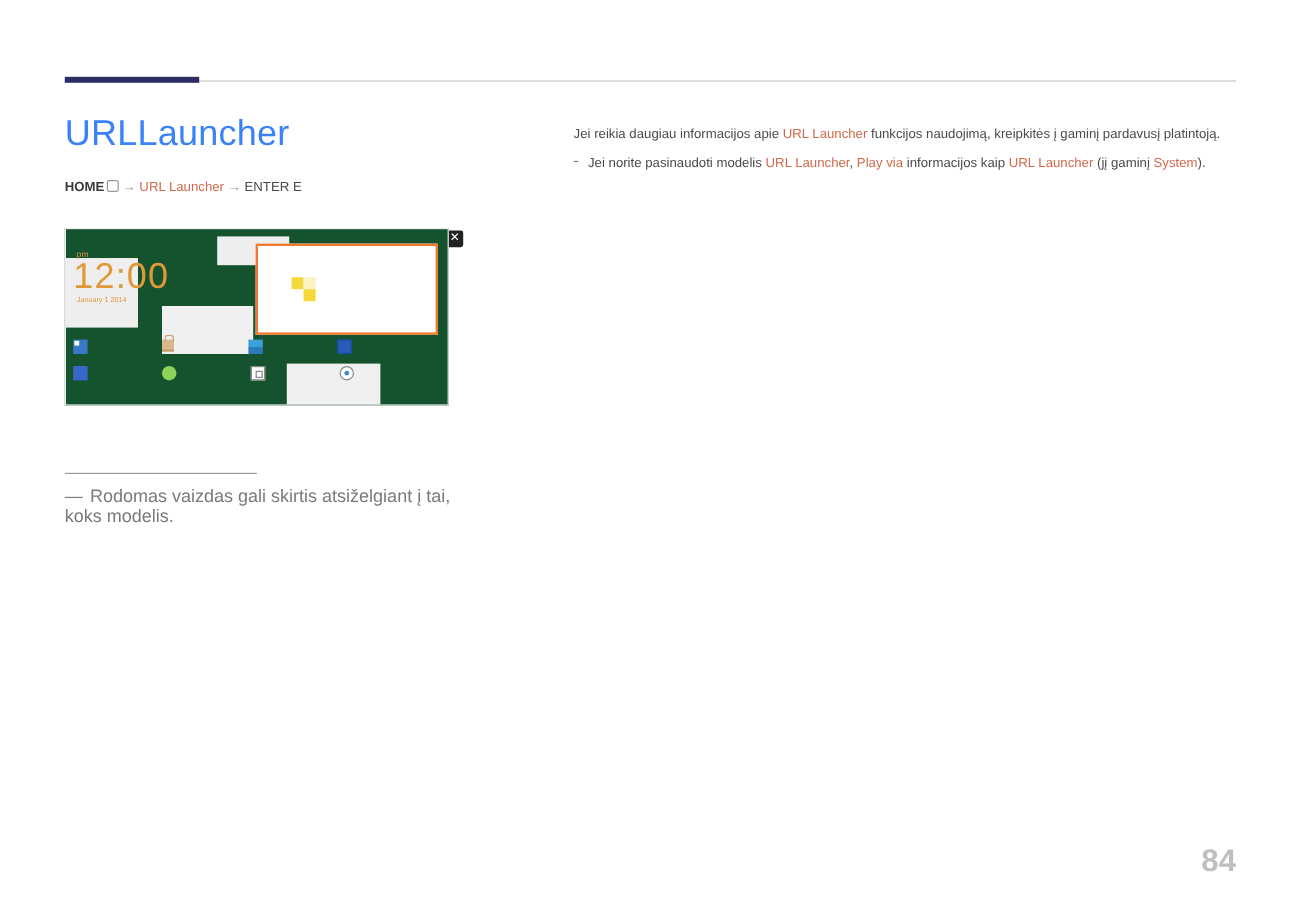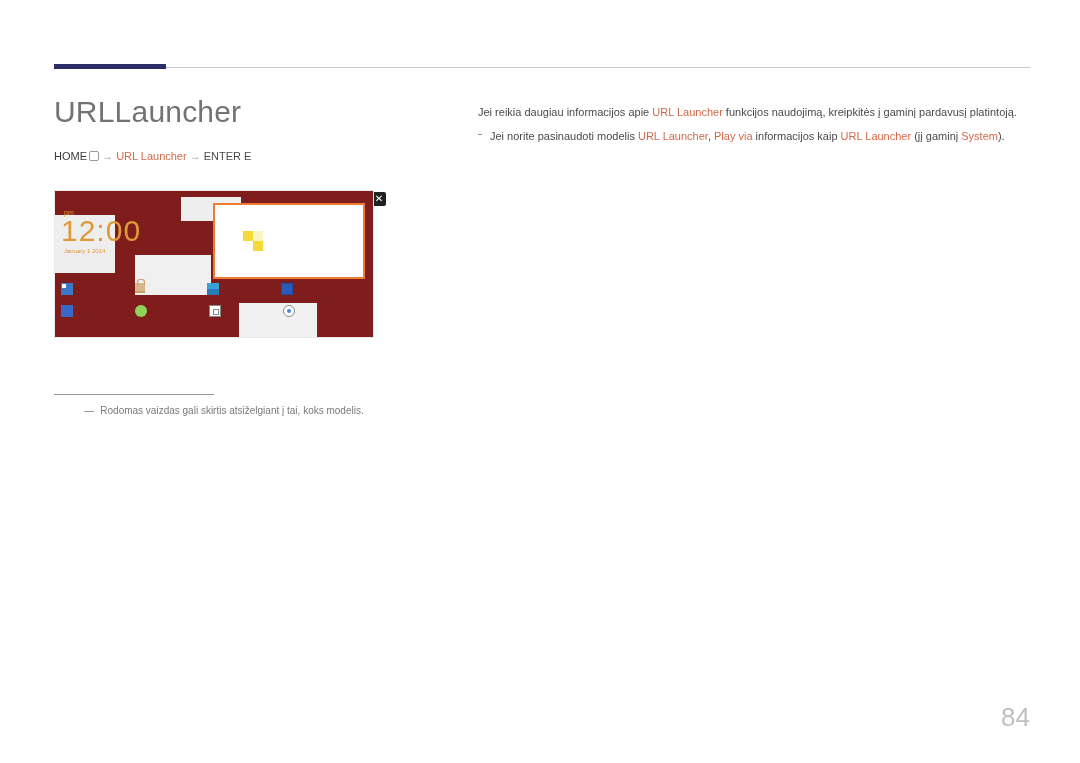--- a/index.html
+++ b/index.html
@@ -24,56 +24,56 @@
     left: 54px; top: 64px;
     width: 112px; height: 5px;
     background: #2b2e66;
   }
 
   .heading {
     position: absolute;
     left: 54px; top: 95px;
     font-size: 30px;
     font-weight: 400;
-    color: #737373;
+    color: #3b82f6;
     letter-spacing: .2px;
   }
 
   
   .left-col {
     position: absolute;
     left: 54px; top: 150px;
     width: 340px;
   }
   .breadcrumb {
     font-size: 11px;
     color: #4a4a4a;
     margin-bottom: 28px;
   }
-  .breadcrumb .home { font-weight: normal; color:#3a3a3a;margin-top:20px; }
+  .breadcrumb .home { font-weight: bold; color:#3a3a3a;margin-top:20px; }
   .breadcrumb .home-icon {
     display:inline-block; width:10px; height:10px;
     border:1px solid #999; border-radius:2px;
     vertical-align: -1px; margin-left:2px;
     position: relative;
   }
   .breadcrumb .url { color:#d06a4a; }
   .breadcrumb .sep { color:#999; }
 
   
   .panel-wrap { position: relative; width: 320px; height: 158px; }
   .close-chip {
     position: absolute; right: -12px; top: 2px;
     width: 14px; height: 14px; border-radius:2px;
     background:#222; color:#fff; font-size:10px; line-height:14px;
     text-align:center;
   }
   .panel {
     width: 320px; height: 148px;
-    background: #7f1d1d;
+    background: #14532d;
     border:1px solid #eaeaea;
     position: relative;
     overflow:hidden;
     margin-top:18px;
   }
   
   .bgblock { position:absolute; background:#eeeeee; }
   .bgblock.a { left:126px; top:6px; width:60px; height:24px; }
   .bgblock.b { left:-4px; top:24px; width:64px; height:58px; }
   .bgblock.c { left:80px; top:64px; width:76px; height:40px; background:#f0f0f0;}
@@ -110,39 +110,39 @@
   .ic-mon { background:#3a68c8; }
   .ic-green { border-radius:50%; background:#8fd45a;}
   .ic-box { border:1px solid #888; background:#fff; position:relative;}
   .ic-box::after{content:"";position:absolute;left:3px;top:3px;width:4px;height:4px;border:1px solid #888;}
   .ic-circle { border:1px solid #888; border-radius:50%; background:#fff; position:relative;}
   .ic-circle::after{content:"";position:absolute;left:3px;top:3px;width:4px;height:4px;border-radius:50%;background:#4a88d8;}
 
   .footnote-rule {
     width:160px; height:1px; background:#999; margin-top:46px; margin-bottom:10px;
   }
-  .footnote { font-size:10px; color:#7a7a7a;text-align:center; }
+  .footnote { font-size:15px; color:#7a7a7a; }
   .footnote .dash { margin-right:6px; }
 
   
   .right-col {
     position: absolute;
     left: 478px; top: 104px; right: 60px;
     font-size: 11px; line-height: 1.6; color:#4a4a4a;
   }
   .right-col .line1 { margin-bottom: 6px; }
   .right-col .hl { color:#d06a4a; }
   .right-col .bullet { padding-left: 12px; position:relative; }
   .right-col .bullet::before {
     content:""; position:absolute; left:0; top:6px; width:4px; height:1px; background:#888;
   }
 
   .page-no {
     position:absolute; right:50px; bottom:30px;
-    font-size:26px; color:#bfbfbf; font-weight:400;
+    font-size:26px; color:#bfbfbf; font-weight:700;
   }
 </style>
 </head>
 <body>
 
 <div class="page">
   <div class="top-rule"></div>
   <div class="top-rule-accent"></div>
 
   <h1 class="heading">URLLauncher</h1>

